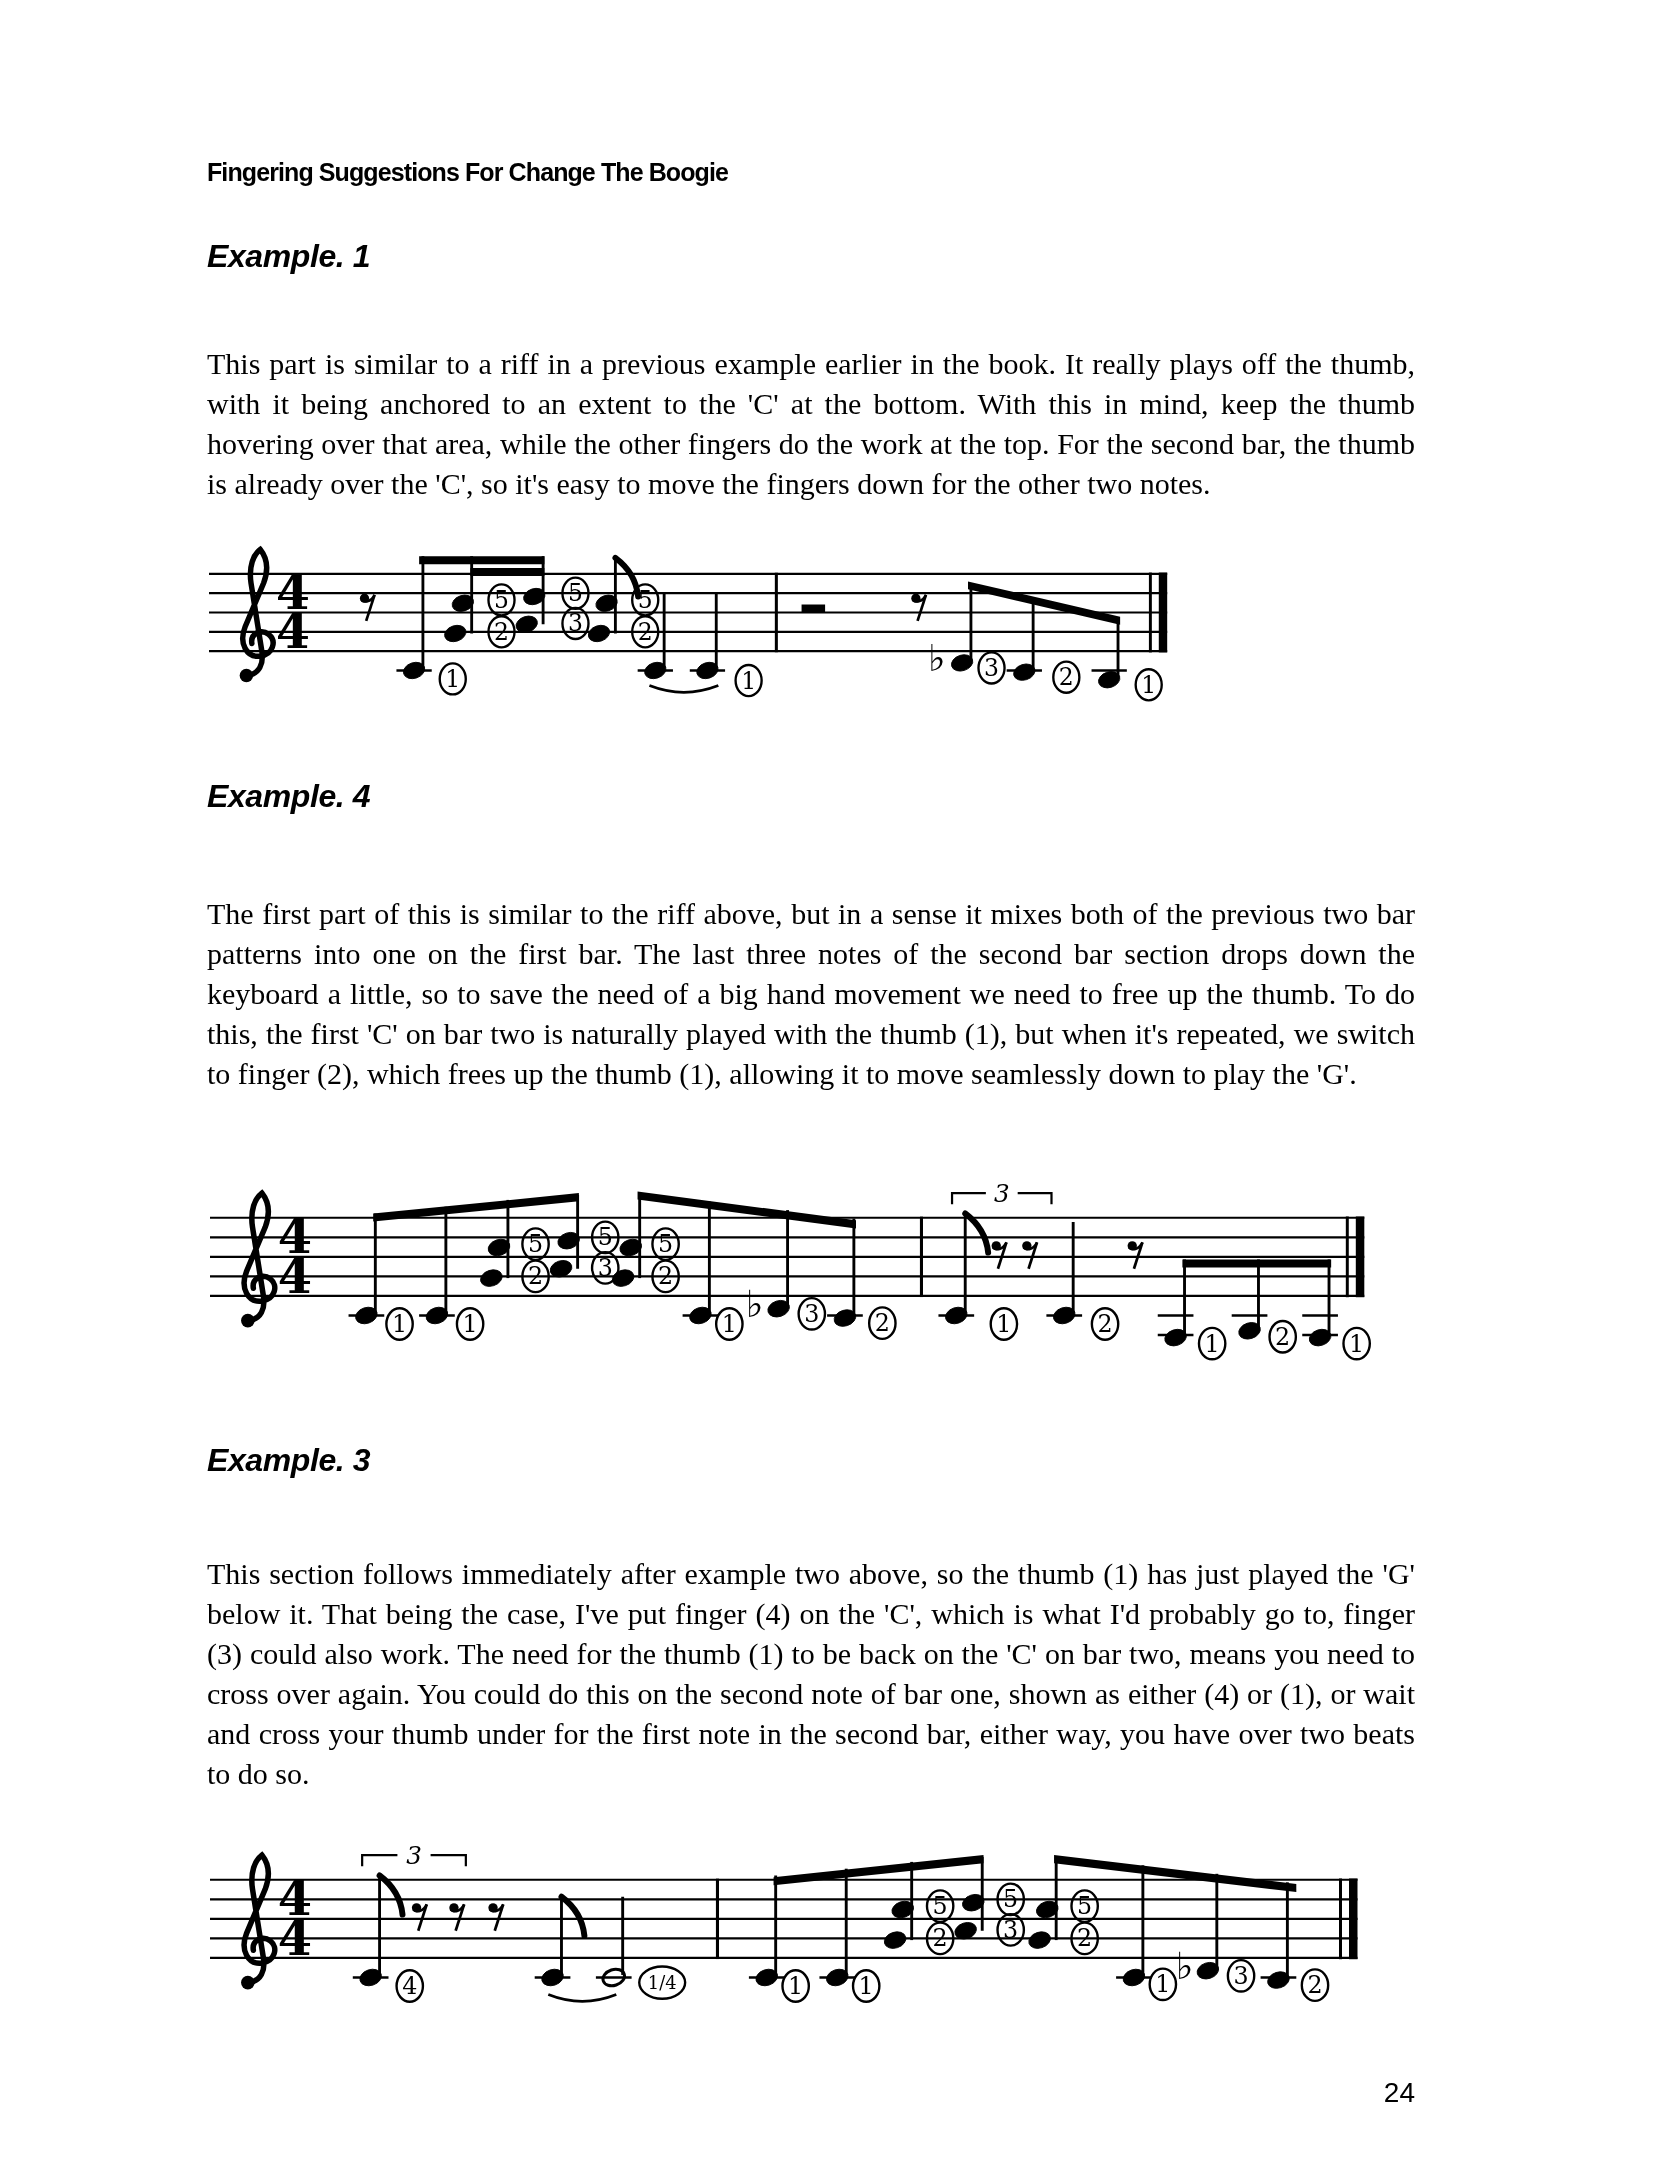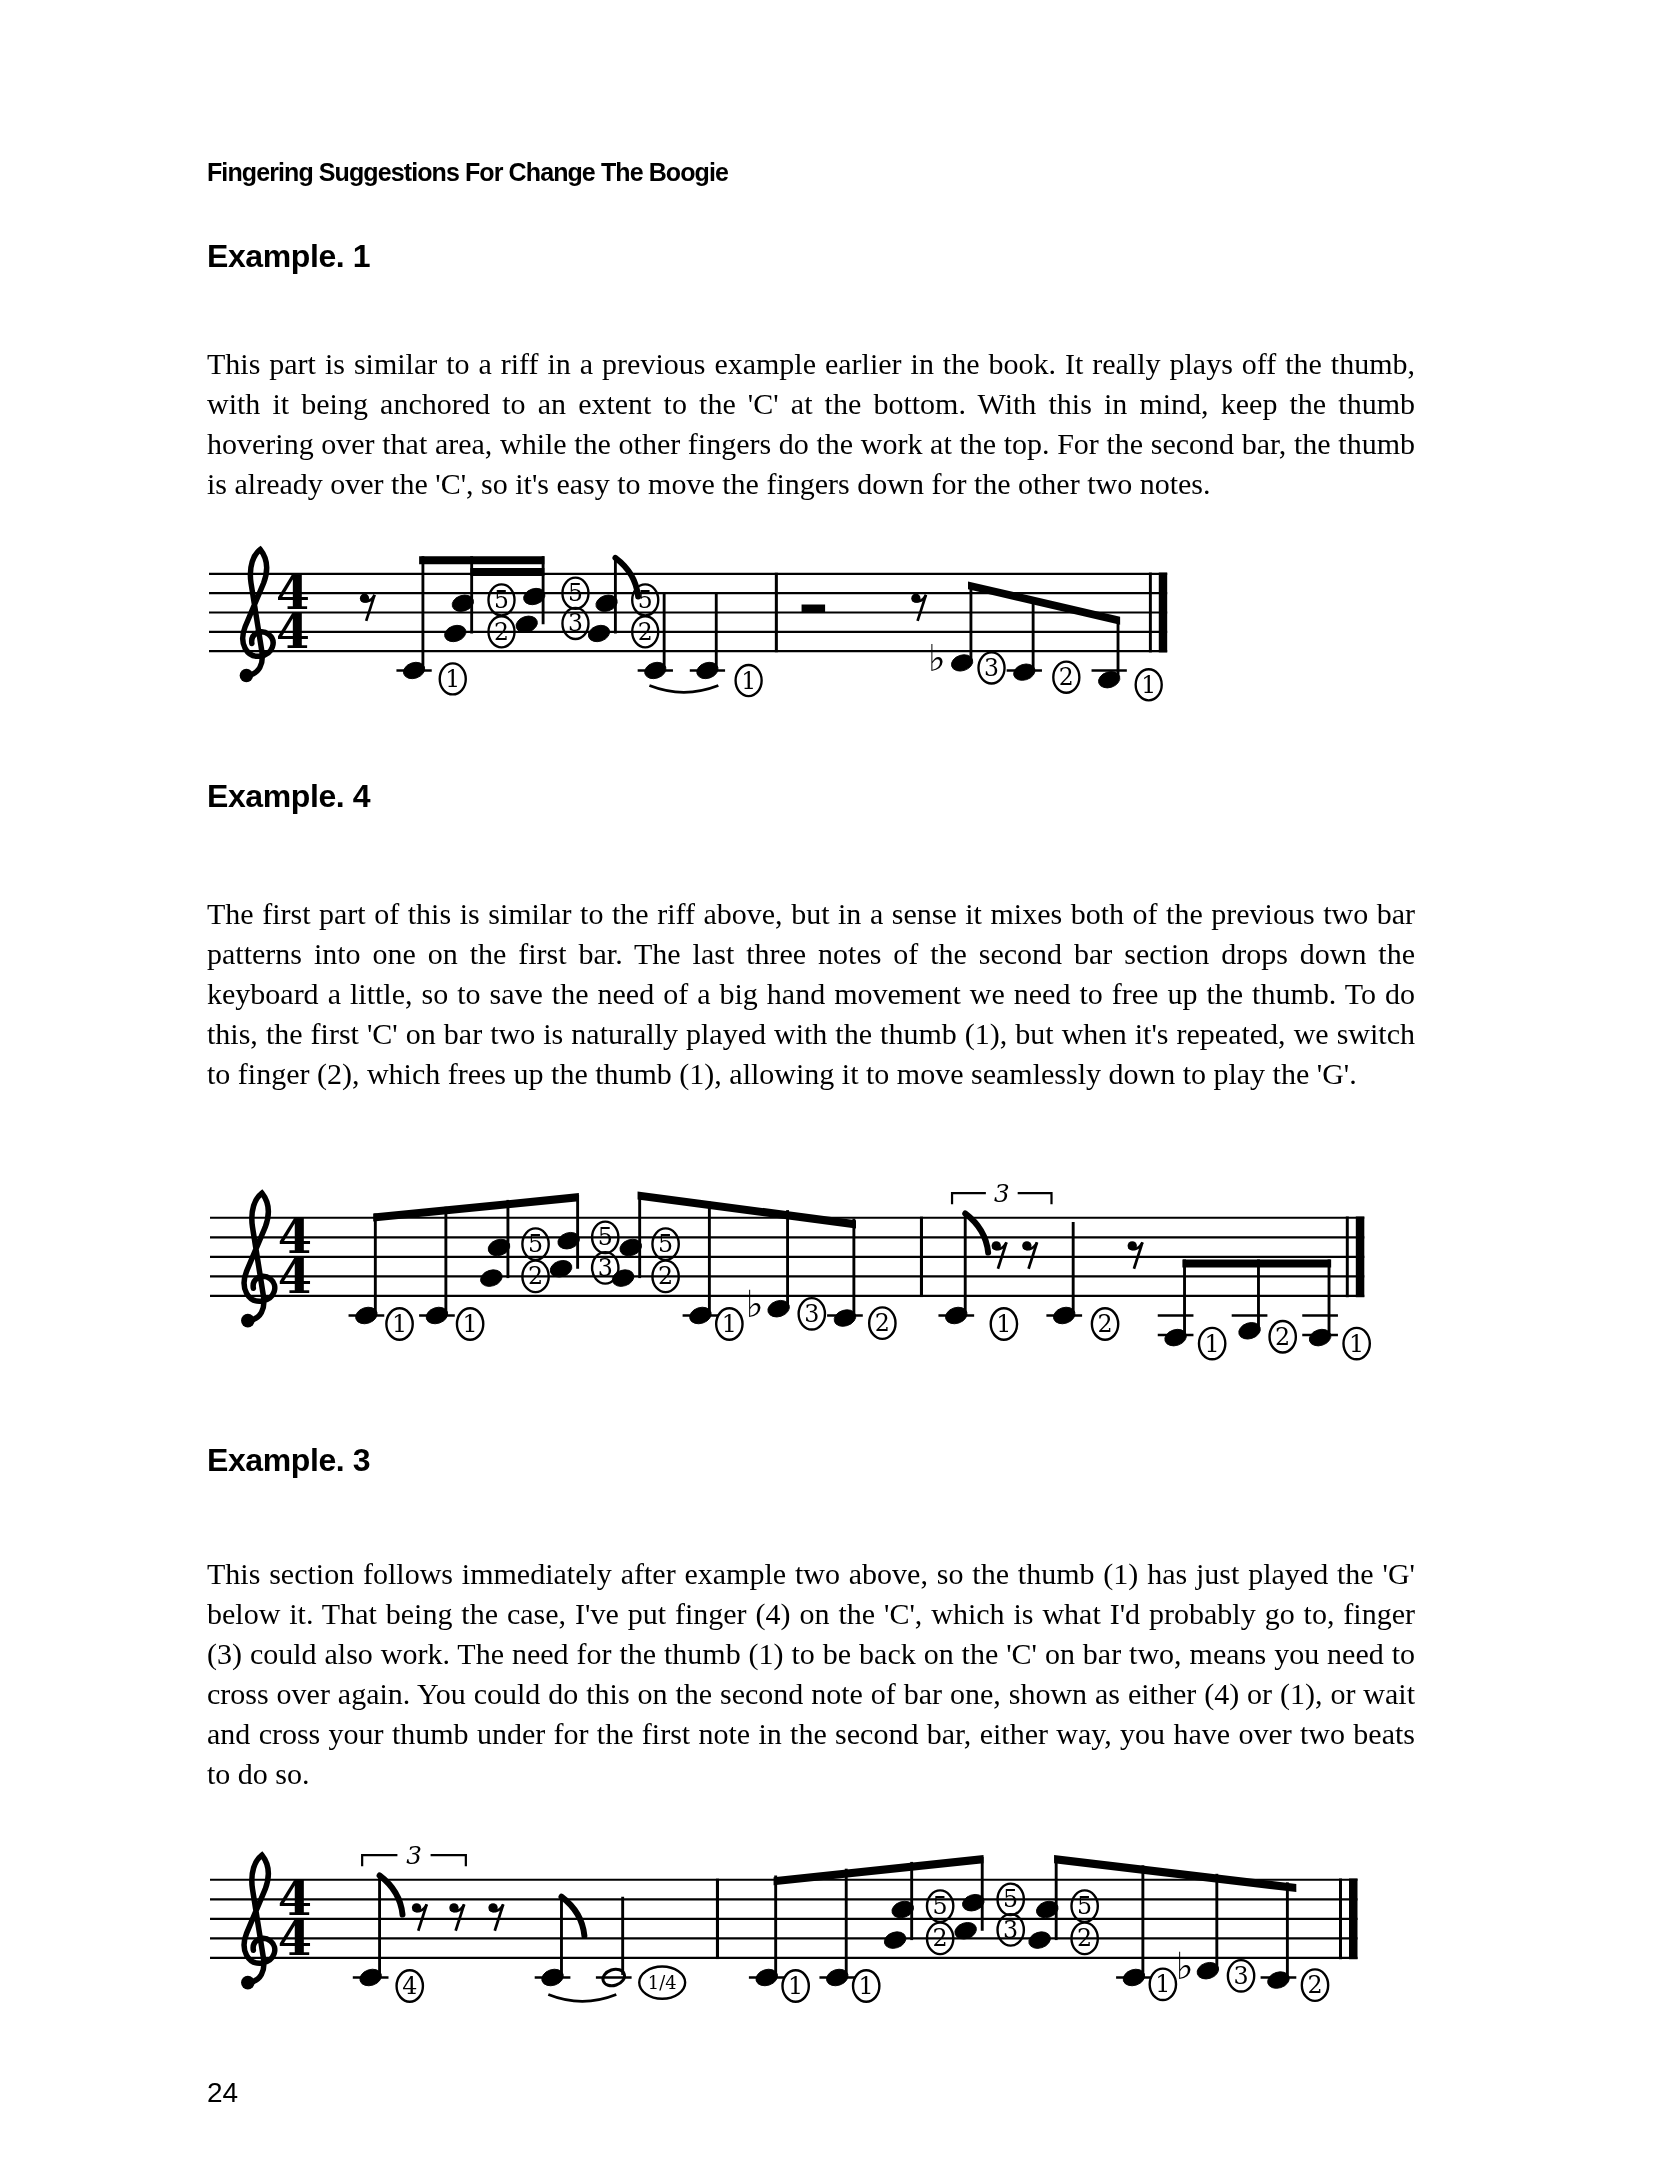--- a/index.html
+++ b/index.html
@@ -1,22 +1,22 @@
 <!DOCTYPE html>
 <html style="font-size:13.6px"><head>
 <meta charset="utf-8">
 <style>
   html,body{margin:0;padding:0;background:#ffffff;}
   body{width:1673px;height:2181px;position:relative;font-family:"Liberation Serif",serif;color:#000;}
   .abs{position:absolute;}
   .title{left:207px;top:158px;font-family:"Liberation Sans",sans-serif;font-weight:700;font-size:25px;letter-spacing:-0.9px;white-space:nowrap;}
-  .exheading{font-family:"Liberation Sans",sans-serif;font-weight:700;font-size:32px;letter-spacing:-0.4px;white-space:nowrap;left:207px;}
+  .exheading{font-family:"Liberation Sans",sans-serif;font-weight:700;font-size:32px;letter-spacing:-0.4px;white-space:nowrap;left:207px;font-style:italic;}
   .para{left:207px;width:1208px;font-size:30px;line-height:40px;text-align:justify;margin-top:44px;}
   .staffsvg{position:absolute;overflow:visible;}
-  .pagenum{left:207px;width:1208px;top:2077px;text-align:left;font-family:"Liberation Sans",sans-serif;font-size:28px;}
+  .pagenum{left:207px;width:1208px;top:2077px;text-align:right;font-family:"Liberation Sans",sans-serif;font-size:28px;}
   
   .ts{font:700 58px "DejaVu Serif",serif;text-anchor:middle;}
   .fg{font:400 28px "DejaVu Serif",serif;text-anchor:middle;}
   .fw{font:400 21px "DejaVu Serif",serif;text-anchor:middle;}
   .fl{font:400 44px "DejaVu Sans",sans-serif;text-anchor:middle;}
   .tu{font:italic 400 29px "DejaVu Serif",serif;text-anchor:middle;}
 </style>
 </head>
 <body>
 

